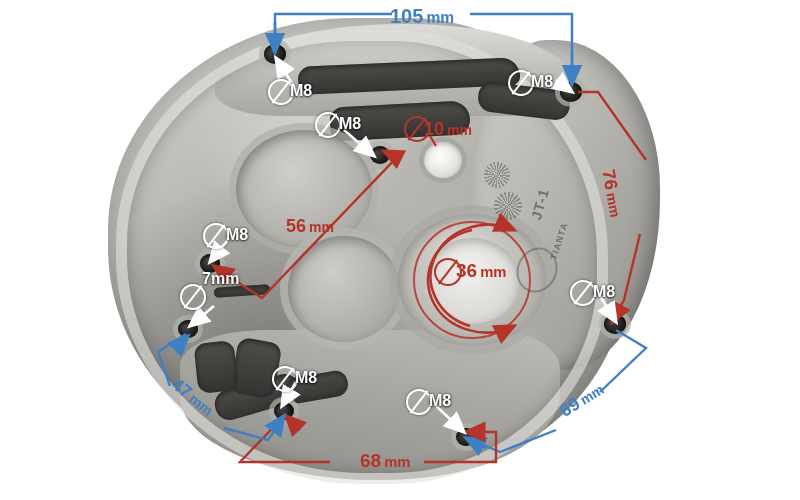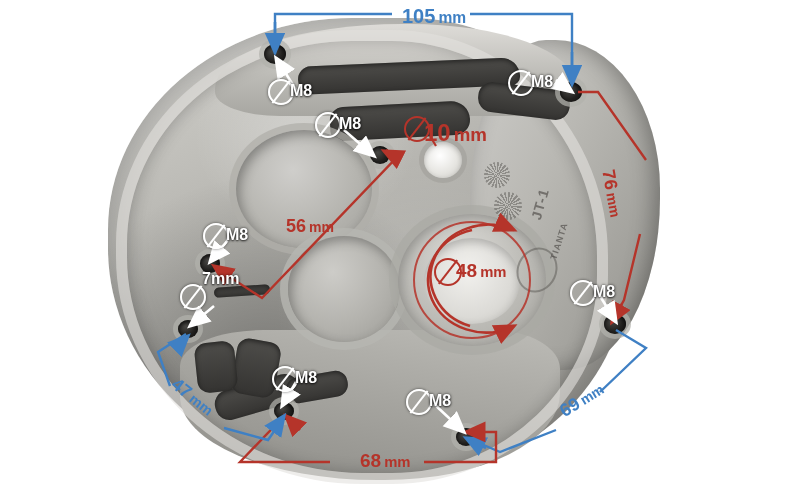--- a/index.html
+++ b/index.html
@@ -235,21 +235,21 @@
       <path d="M228,240 L210,262" marker-end="url(#ar-white)"></path>
       <path d="M600,296 L616,322" marker-end="url(#ar-white)"></path>
       <path d="M296,382 L282,406" marker-end="url(#ar-white)"></path>
       <path d="M434,404 L464,432" marker-end="url(#ar-white)"></path>
       <path d="M214,306 L190,326" marker-end="url(#ar-white)"></path>
     </g>
   </svg>
 
   <div>
 
-    <div class="dimtext blue" style="left:390px;top:5px;font-size:20px;margin-left:12px;">
+    <div class="dimtext blue" style="left:390px;top:5px;font-size:20px;">
       <span>105</span><span class="unit">mm</span>
     </div>
 
     <div class="dimtext red" style="left:618px;top:168px;font-size:18px;transform:rotate(80deg);transform-origin:left top;">
       <span>76</span><span class="unit">mm</span>
     </div>
 
     <div class="dimtext blue" style="left:556px;top:404px;font-size:18px;transform:rotate(-32deg);transform-origin:left top;">
       <span>69</span><span class="unit">mm</span>
     </div>
@@ -262,29 +262,29 @@
       <span>47</span><span class="unit">mm</span>
     </div>
 
     <div class="dimtext red" style="left:286px;top:216px;font-size:18px;">
       <span>56</span><span class="unit">mm</span>
     </div>
 
     <div class="diasym redo" style="left:404px;top:116px;width:22px;height:22px;color:#b5342a;">
         <i></i>
       </div>
-    <div class="dimtext red" style="left:424px;top:119px;font-size:24px;text-align:center;">
+    <div class="dimtext red" style="left:424px;top:119px;font-size:18px;text-align:center;">
       <span>10</span><span class="unit">mm</span>
     </div>
 
     <div class="diasym redo" style="left:434px;top:258px;width:24px;height:24px;color:#b5342a;">
         <i></i>
       </div>
     <div class="dimtext red" style="left:456px;top:260px;font-size:19px;">
-      <span>48</span><span class="unit">mm</span>
+      <span>36</span><span class="unit">mm</span>
     </div>
 
     <div class="diasym white" style="left:180px;top:284px;width:22px;height:22px;">
         <i></i>
       </div>
     <div class="m8" style="left:202px;top:270px;">
       <span>7</span><span class="unit">mm</span>
     </div>
   </div>
 

